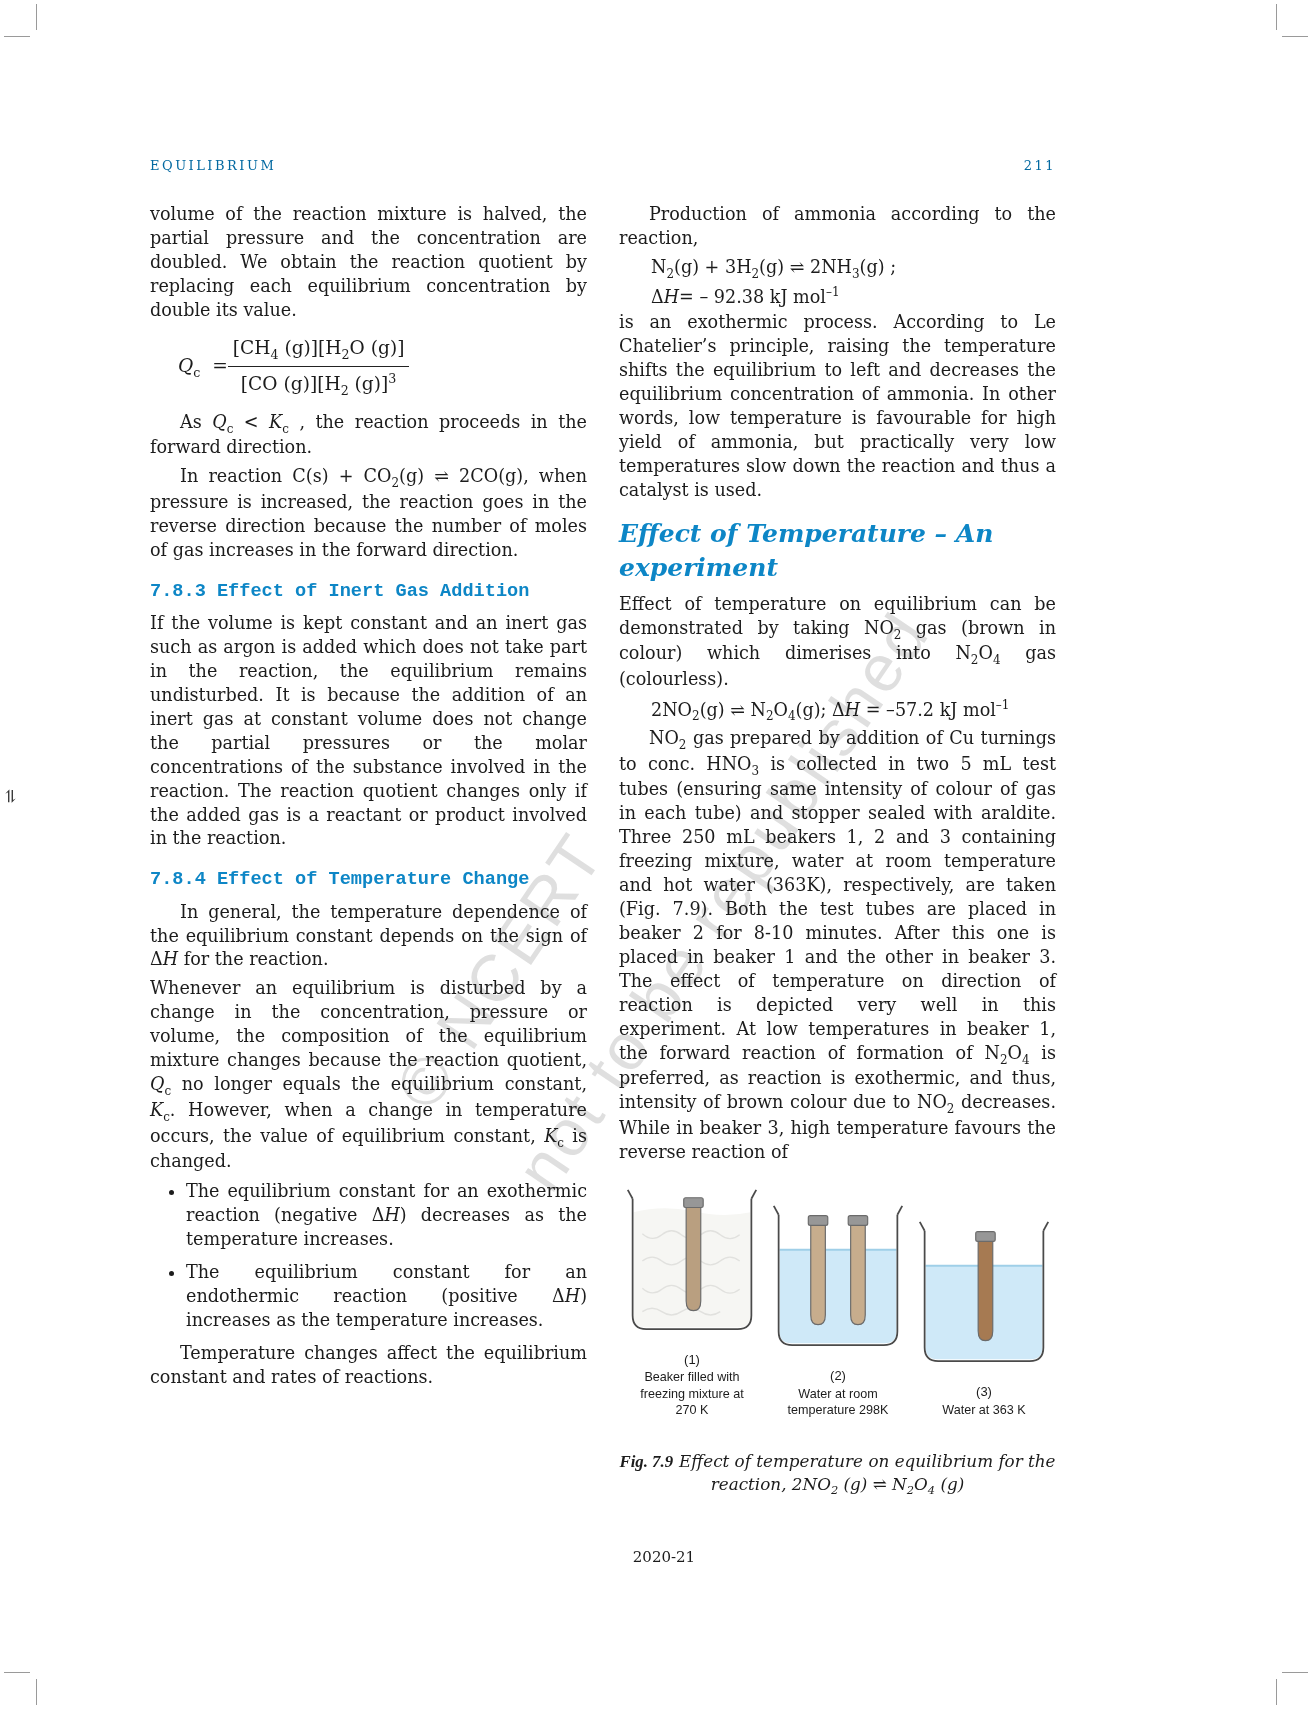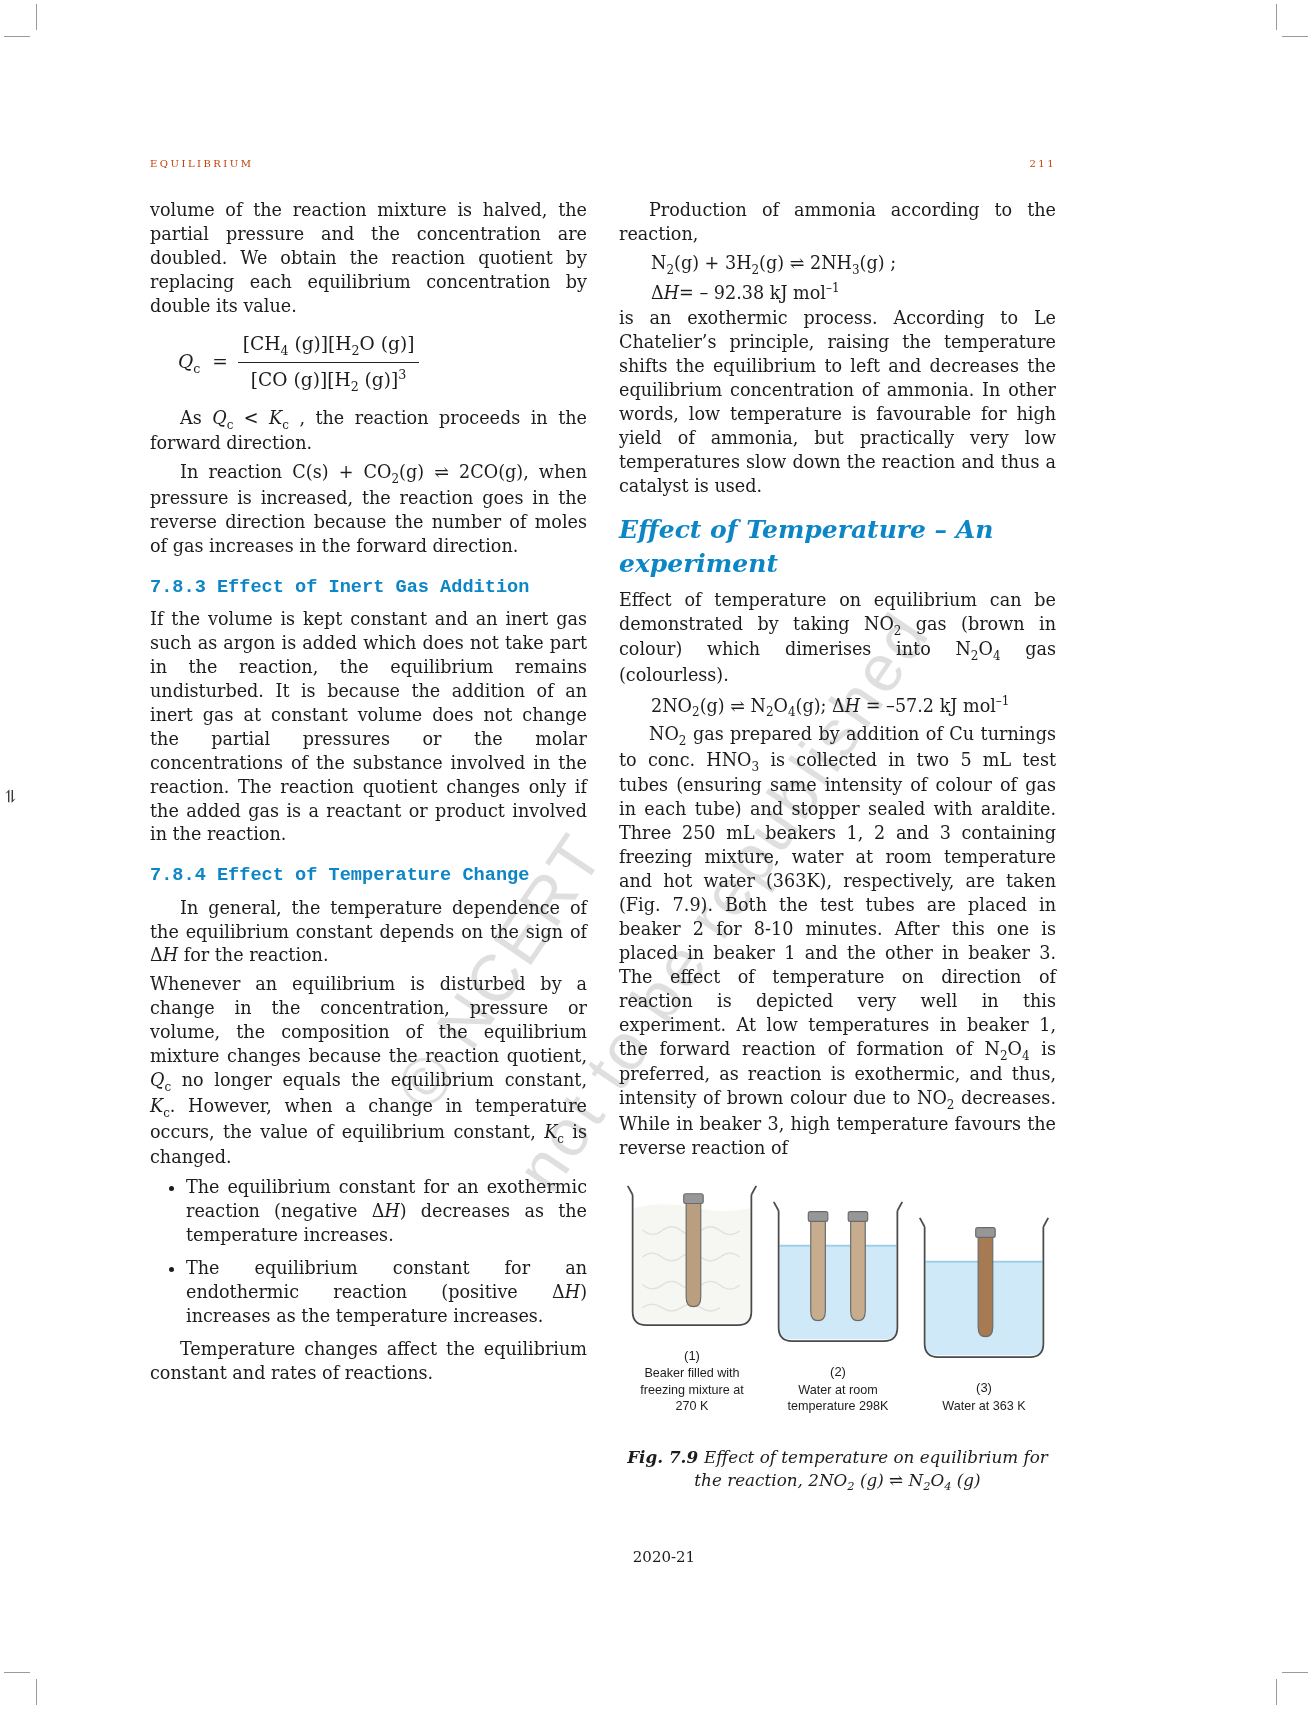--- a/index.html
+++ b/index.html
@@ -21,51 +21,51 @@
   .watermark{
     position:absolute;left:380px;top:1080px;z-index:0;
     transform:rotate(-56deg);transform-origin:0 0;
     color:rgba(150,150,150,0.30);
     font-family:"Liberation Sans",sans-serif;
     font-size:66px;letter-spacing:3px;white-space:nowrap;
   }
   .watermark div{margin-bottom:70px;}
   .page{position:absolute;left:150px;top:158px;width:906px;z-index:1;}
   .header{display:flex;justify-content:space-between;align-items:flex-start;
-    font-size:10px;letter-spacing:2.5px;color:#c2410c;}
+    font-size:13px;letter-spacing:2.5px;color:#0369a1;}
   .columns{display:flex;gap:32px;margin-top:30px;}
   .col{width:437px;font-size:17.6px;line-height:1.36;text-align:justify;}
   .para{margin:0 0 5px 0;}
   .indent{text-indent:30px;}
   .sec-heading{
     color:var(--heading-blue);font-size:18.6px;font-weight:bold;
     margin:16px 0 8px 0;text-align:left;font-family:Liberation Mono, monospace;
   }
   .exp-heading{
     color:var(--heading-blue);font-size:25px;font-weight:bold;font-style:italic;
     margin:14px 0 8px 0;text-align:left;
   }
   sub{font-size:0.68em;}
   sup{font-size:0.68em;}
   .equation{display:flex;align-items:center;margin:12px 0 12px 28px;font-size:18.6px;}
-  .equation .lhs{margin-right:10px;}
+  .equation .lhs{}
   .frac{display:inline-flex;flex-direction:column;text-align:center;}
   .frac .num{border-bottom:1.5px solid #222;padding:0 5px 3px 5px;}
   .frac .den{padding-top:3px;}
   .eq-line{margin:2px 0 2px 32px;}
   .bullets{margin:6px 0 6px 0;padding-left:36px;}
   .bullets li{margin-bottom:9px;}
   .beaker-figure{margin:16px 0 0 0;}
   .beakers{display:flex;justify-content:space-between;align-items:flex-end;}
   .beaker-item{width:146px;text-align:center;}
   .fig-num{font-family:"Liberation Sans",sans-serif;font-size:13px;margin-top:3px;}
   .fig-label{font-family:"Liberation Sans",sans-serif;font-size:12.6px;line-height:1.28;
     width:128px;margin:1px auto 16px auto;}
   .fig-caption{margin-top:16px;font-size:16.8px;font-style:italic;text-align:center;line-height:1.4;}
-  .fig-caption .figno{font-weight:bold;margin-right:6px;}
+  .fig-caption .figno{font-weight:bold;margin-right:6px;font-family:Liberation Serif, serif;}
   .footer{position:absolute;left:8px;top:1548px;width:1312px;text-align:center;
     font-size:15px;z-index:1;}
   .margin-mark{position:absolute;left:4px;top:786px;transform:rotate(90deg);
     font-size:17px;color:#333;z-index:1;}
   .crop{position:absolute;background:#9a9a9a;z-index:2;}
   .bk-line{stroke:#4a4a4a;stroke-width:1.8;fill:none;}
   .tube-line{stroke:#6b6b6b;stroke-width:1.2;}
   .squiggle{stroke:#e1e1de;stroke-width:1.4;fill:none;}
 </style>
 </head>

